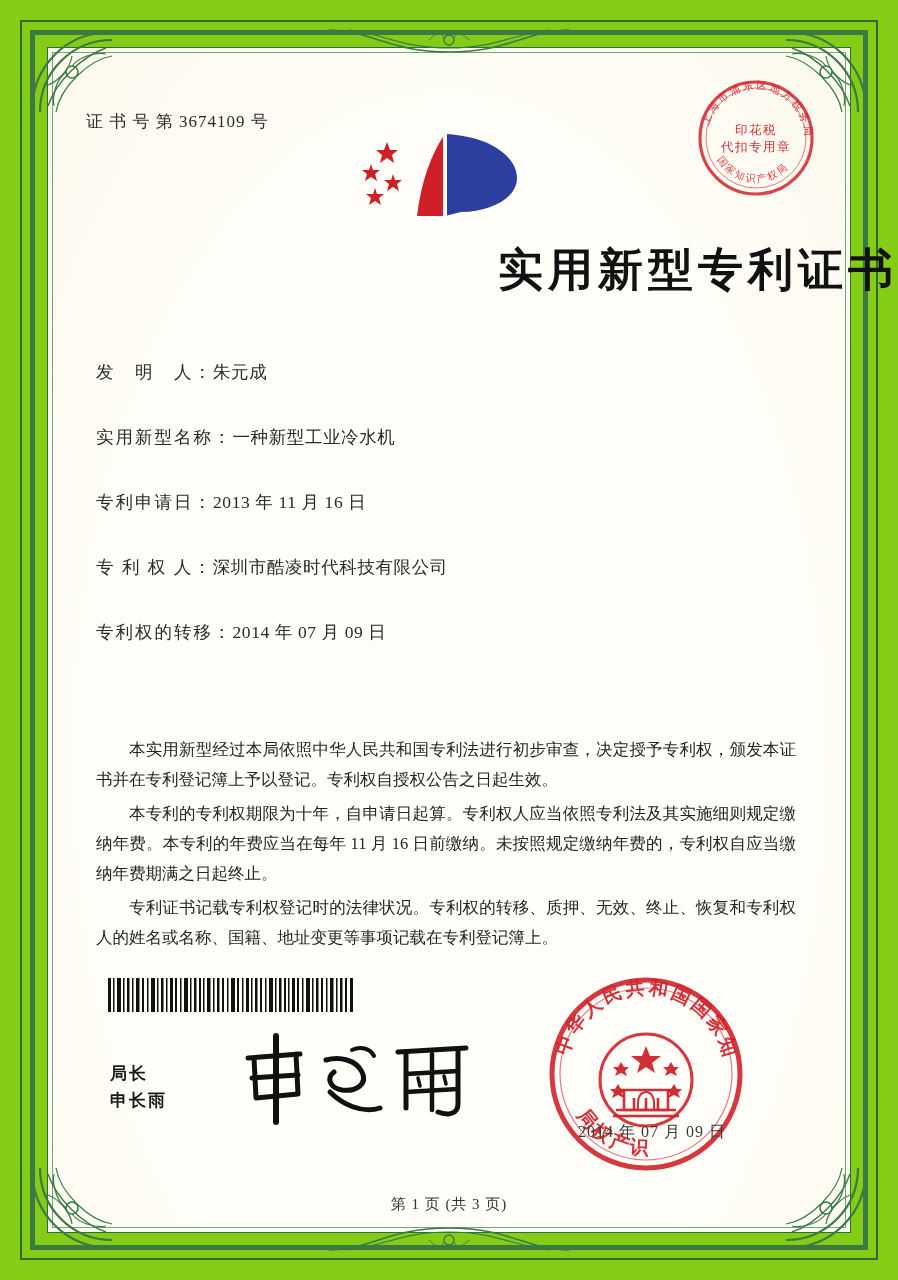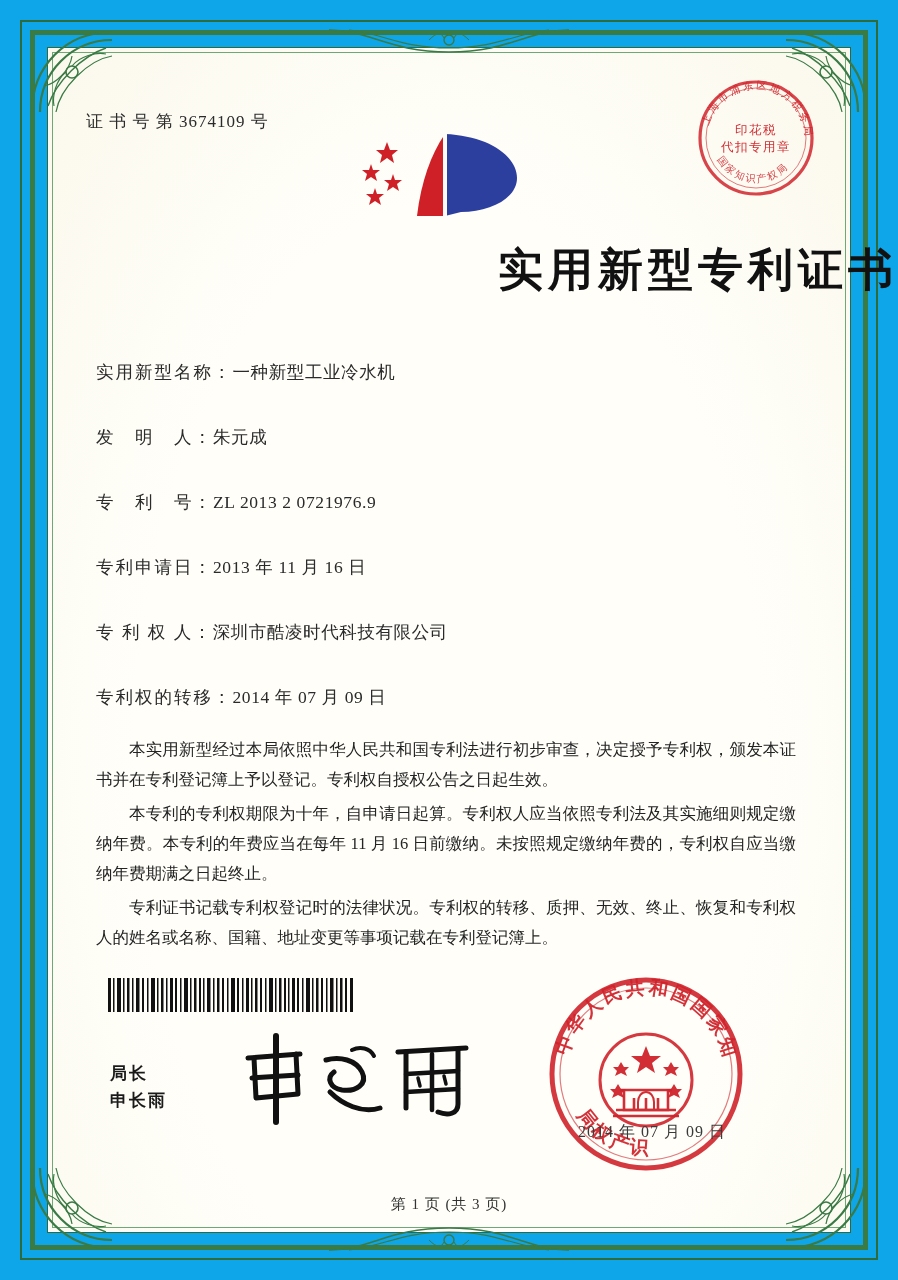--- a/index.html
+++ b/index.html
@@ -7,21 +7,21 @@
     padding: 0;
     background: #ffffff;
   }
   body {
     font-family: "Liberation Serif", "DejaVu Serif", serif;
   }
   .page {
     position: relative;
     width: 898px;
     height: 1280px;
-    background: #0ea5e9;
+    background: #84cc16;
     overflow: hidden;
   }
   
   .frame-outer {
     position: absolute;
     left: 20px; top: 20px;
     width: 858px; height: 1240px;
     border: 2px solid #2f6b3a;
     box-sizing: border-box;
   }
@@ -303,27 +303,24 @@
       </text>
       <text x="66" y="62" text-anchor="middle" font-size="12.5" fill="#d0232b" opacity="0.95" letter-spacing="1.5" font-family="'DejaVu Serif', serif">印花税</text>
       <text x="66" y="79" text-anchor="middle" font-size="12.5" fill="#d0232b" opacity="0.95" letter-spacing="1.5" font-family="'DejaVu Serif', serif">代扣专用章</text>
     </svg>
   </div>
 
   <div class="title">实用新型专利证书</div>
 
   <div class="fields">
     <div class="field">
-      <span class="lbl">实用新型名称：</span><span class="val">一种新型工业冷水机</span>
-    </div>
-    <div class="field">
       <span class="lbl">发　明　人：</span><span class="val">朱元成</span>
     </div>
     <div class="field">
-      <span class="lbl">专　利　号：</span><span class="val">ZL 2013 2 0721976.9</span>
+      <span class="lbl">实用新型名称：</span><span class="val">一种新型工业冷水机</span>
     </div>
     <div class="field">
       <span class="lbl">专利申请日：</span><span class="val">2013 年 11 月 16 日</span>
     </div>
     <div class="field">
       <span class="lbl">专 利 权 人：</span><span class="val">深圳市酷凌时代科技有限公司</span>
     </div>
     <div class="field">
       <span class="lbl">专利权的转移：</span><span class="val">2014 年 07 月 09 日</span>
     </div>

